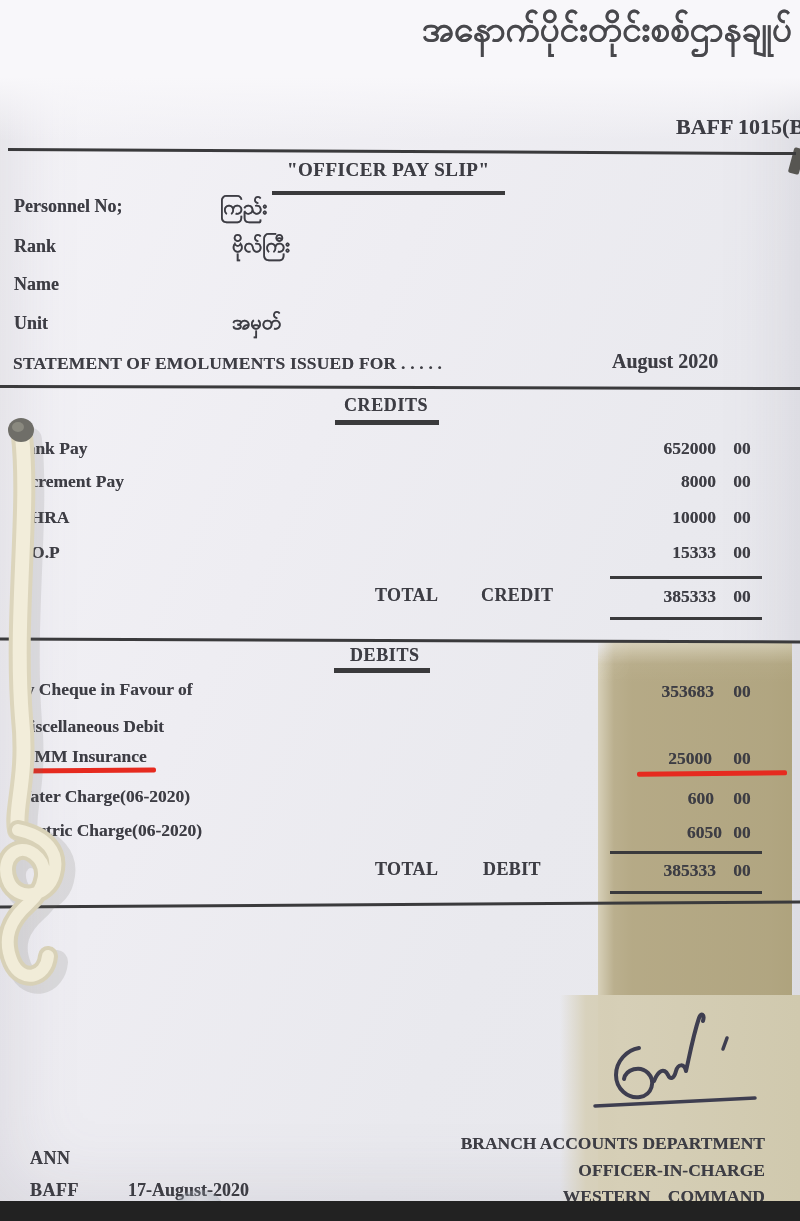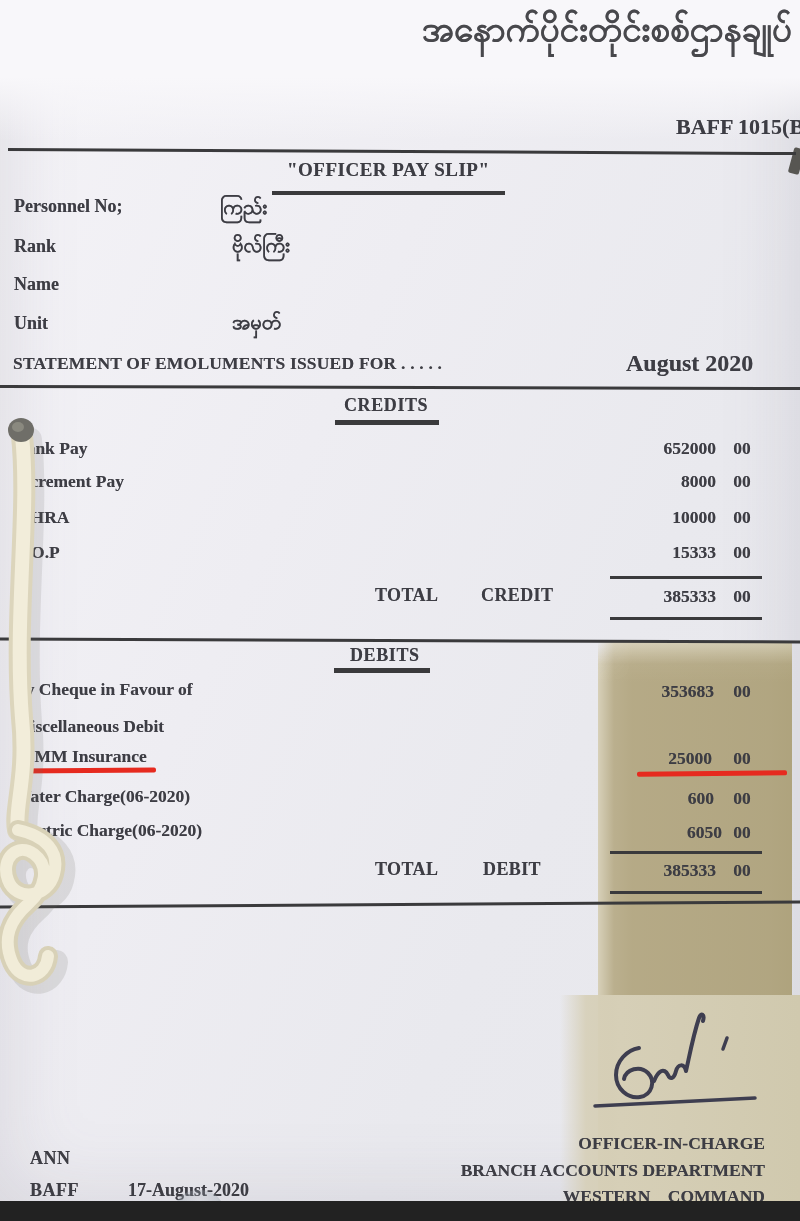--- a/index.html
+++ b/index.html
@@ -59,21 +59,21 @@
   <div class="t" style="left:14px; top:196px; font-size:18px;">Personnel No;</div>
   <div class="t my" style="left:220px; top:194px; font-size:20px;">ကြည်း</div>
   <div class="t" style="left:14px; top:236px; font-size:18px;">Rank</div>
   <div class="t my" style="left:232px; top:232px; font-size:20px;">ဗိုလ်ကြီး</div>
   <div class="t" style="left:14px; top:274px; font-size:18px;">Name</div>
   <div class="t my" style="left:232px; top:272px; font-size:20px;"></div>
   <div class="t" style="left:14px; top:313px; font-size:18px;">Unit</div>
   <div class="t my" style="left:232px; top:309px; font-size:20px;">အမှတ်</div>
 
   <div class="t" style="left:13px; top:353px; font-size:17.5px; letter-spacing:.2px;">STATEMENT OF EMOLUMENTS ISSUED FOR . . . . .</div>
-  <div class="t" style="left:626px; top:350px; font-size:24px;">August 2020</div>
+  <div class="t" style="left:612px; top:350px; font-size:20px;">August 2020</div>
   <div class="hr" style="left:0; top:386px; width:800px; height:3px; transform:rotate(0.15deg);"></div>
 
   <div class="t" style="left:344px; top:395px; font-size:18px; letter-spacing:.6px;">CREDITS</div>
   <div class="hr" style="left:335px; top:420px; width:104px; height:4.5px;"></div>
 
   <div class="t" style="left:14px; top:438px; font-size:17.5px;">Rank Pay</div>
   <div class="amt" style="left:596px; top:438px;">652000</div>
   <div class="cents" style="left:727px; top:438px;">00</div>
 
   <div class="t" style="left:14px; top:471px; font-size:17.5px;">Increment Pay</div>
@@ -132,22 +132,22 @@
   <svg style="left:575px; top:1008px;" width="195" height="110" viewBox="0 0 195 110">
     <g fill="none" stroke="#3e3e50" stroke-width="4" stroke-linecap="round" stroke-linejoin="round">
       <path d="M64,40 C52,42 41,53 41,67 C41,81 53,91 65,89 C77,87 81,73 73,65 C65,57 51,61 49,71"></path>
       <path d="M79,73 C83,63 89,59 93,67 C95,72 99,71 101,63 C103,56 109,55 111,63 C114,50 118,28 124,10 C126,4 130,6 128,13"></path>
       <path d="M152,30 L148,41" stroke-width="3.5"></path>
       <path d="M20,98 L180,90" stroke-width="3.5"></path>
     </g>
   </svg>
 
   <div class="t" style="left:360px; top:1130px; width:405px; text-align:right; font-size:17.5px; line-height:1.52;">
+    <div>BRANCH ACCOUNTS DEPARTMENT</div>
     <div>OFFICER-IN-CHARGE</div>
-    <div>BRANCH ACCOUNTS DEPARTMENT</div>
     <div>WESTERN&nbsp;&nbsp;&nbsp;&nbsp;COMMAND</div>
   </div>
   <div class="t" style="left:30px; top:1148px; font-size:18px; letter-spacing:.5px;">ANN</div>
   <div class="t" style="left:30px; top:1180px; font-size:18px; letter-spacing:.5px;">BAFF</div>
   <div class="t" style="left:128px; top:1180px; font-size:18px;">17-August-2020</div>
   <div class="smudge"></div>
 
   <div class="hr" style="left:10px; top:1206px; width:790px; height:6px; background:#2c2c2e; transform:rotate(-0.25deg);"></div>
 
   <svg style="left:0; top:418px;" width="100" height="600" viewBox="0 0 100 600">

